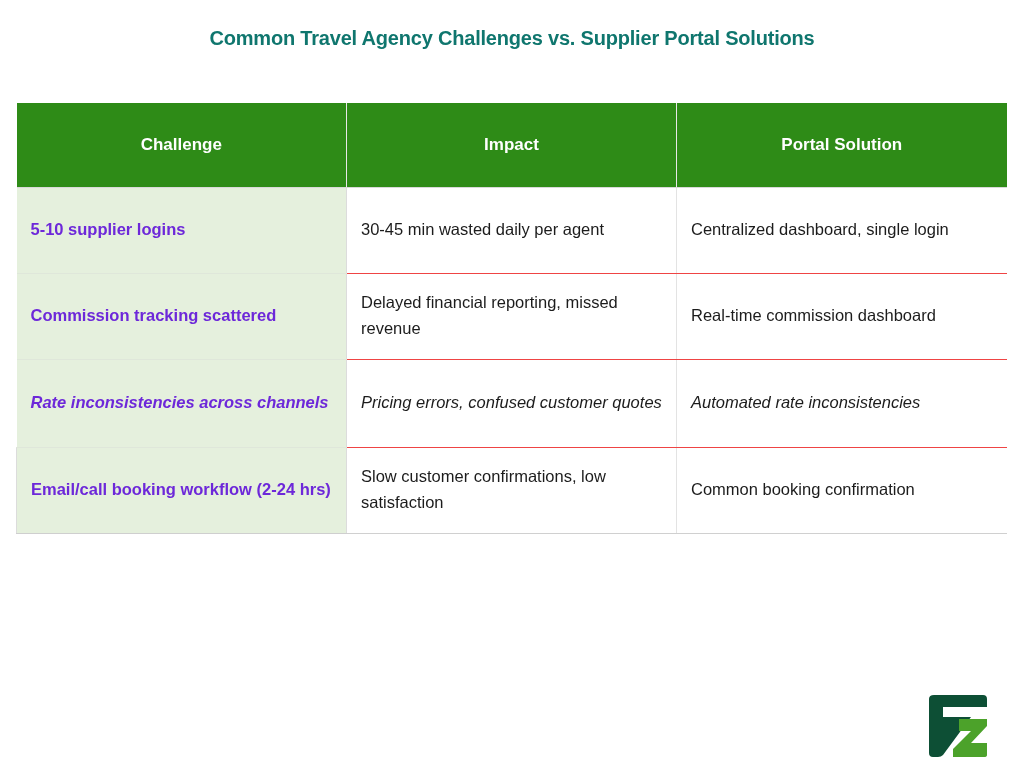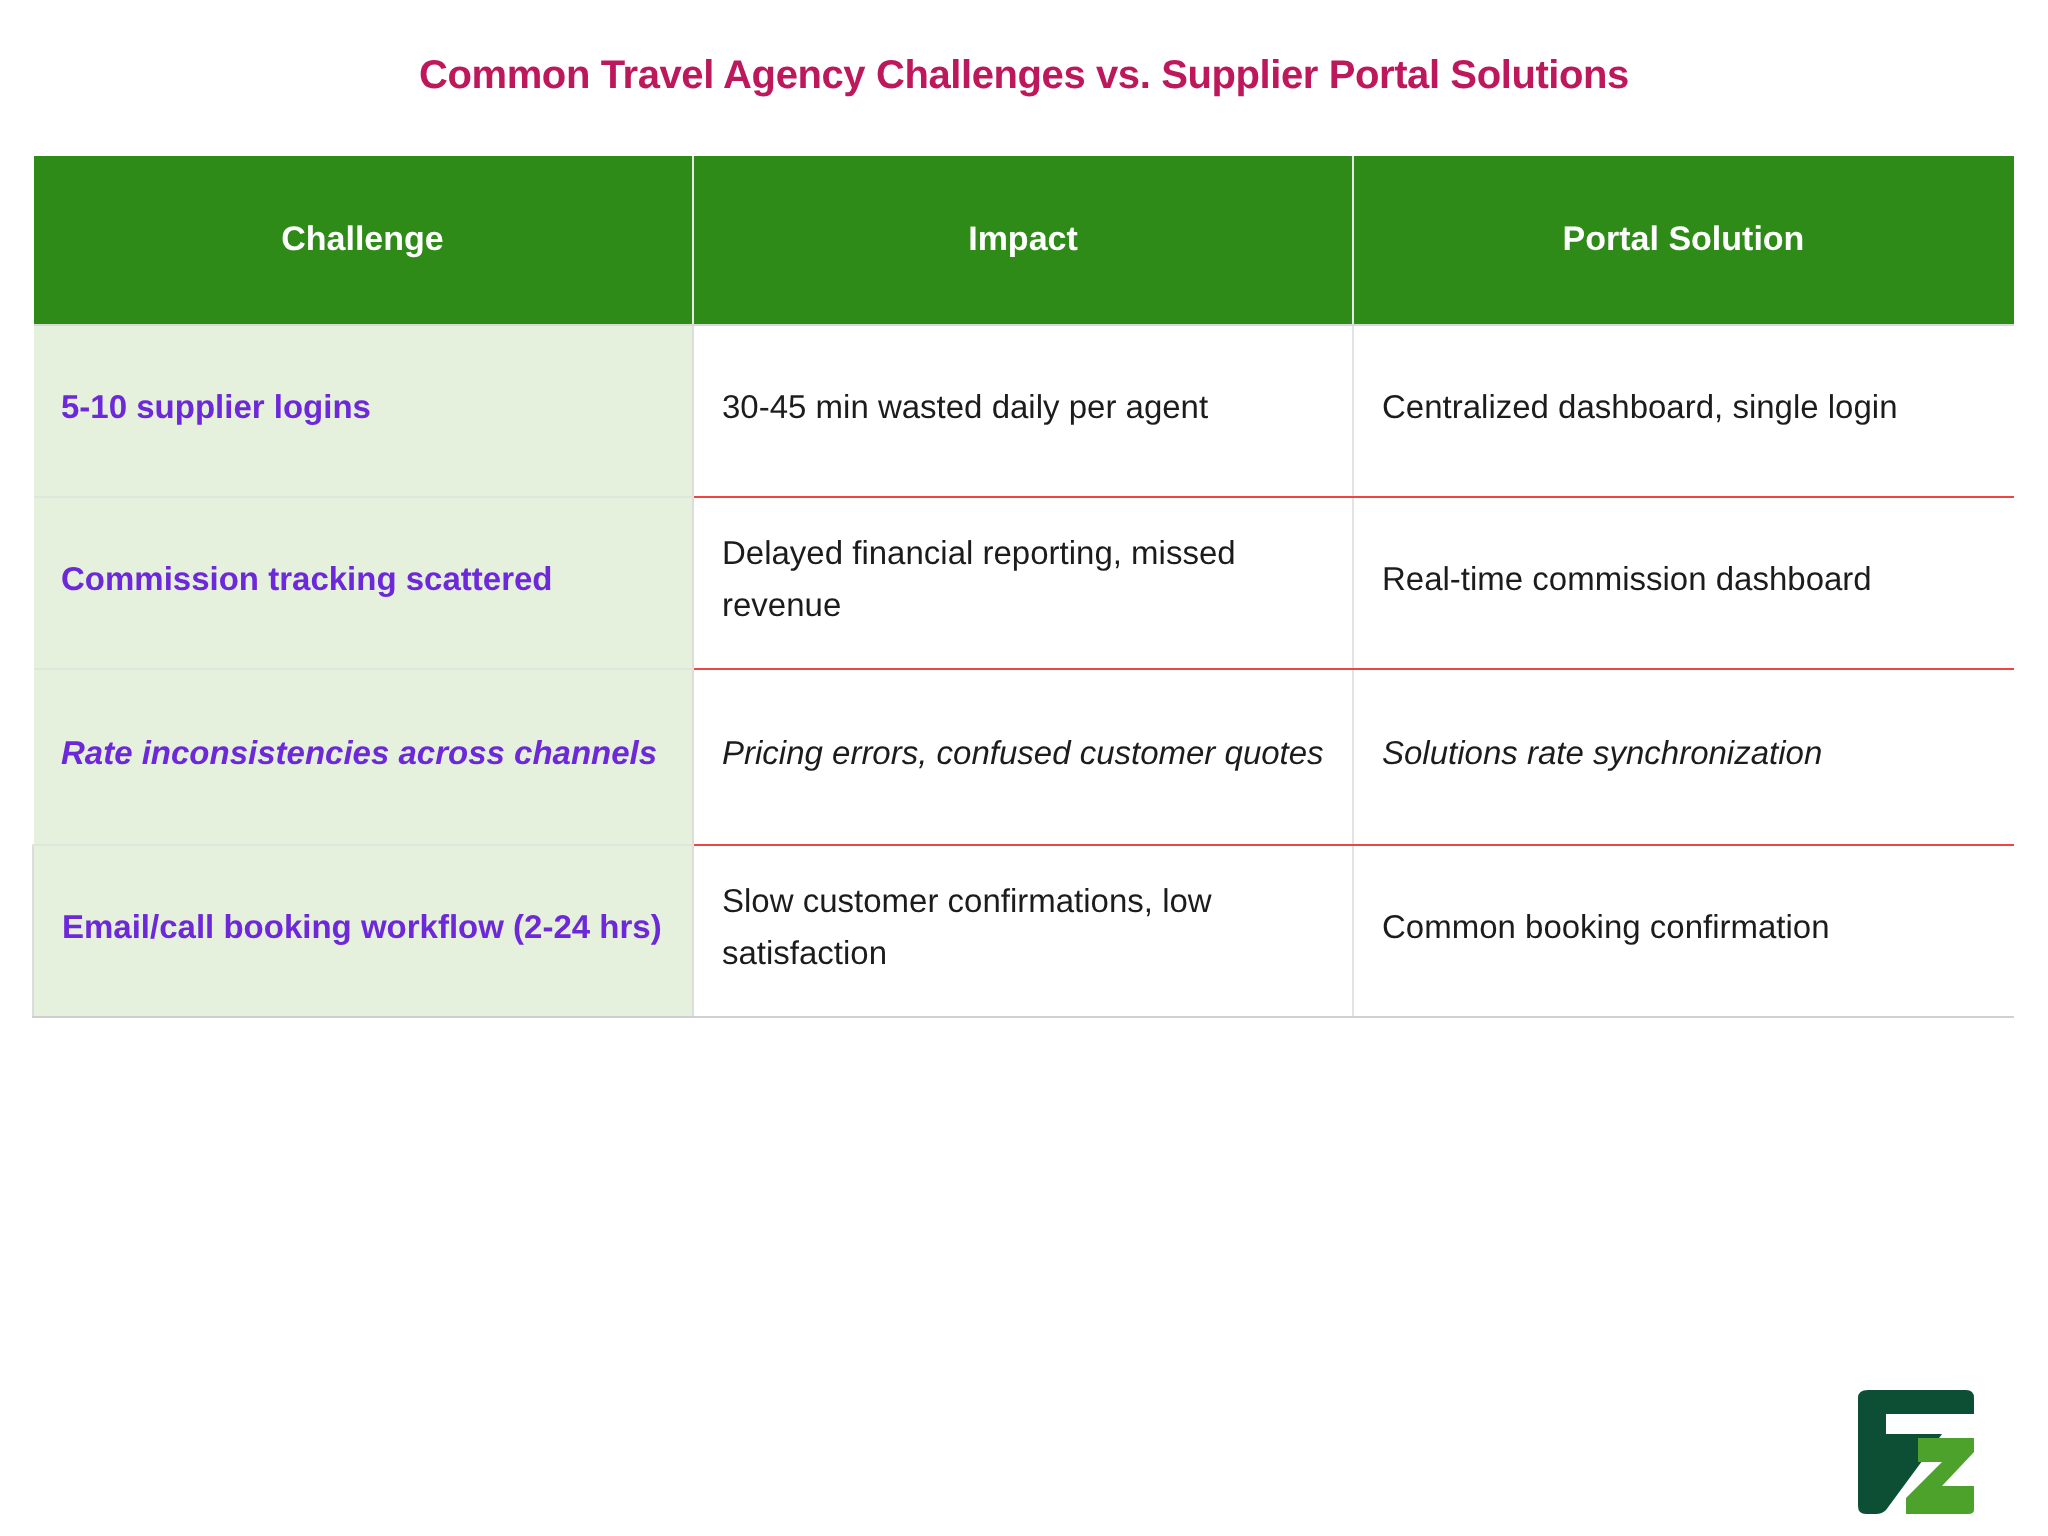--- a/index.html
+++ b/index.html
@@ -23,35 +23,36 @@
   }
 
   .chart-title {
     position: absolute;
     top: 27px;
     left: 0;
     width: 1024px;
     text-align: center;
     font-size: 20px;
     font-weight: bold;
-    color: #be185d;
+    color: #0f766e;
     letter-spacing: -0.2px;
   }
 
   .table-wrap {
     position: absolute;
     left: 16px;
     top: 78px;
     width: 990px;
   }
 
   table.cmp {
     border-collapse: collapse;
     width: 990px;
     table-layout: fixed;
+    margin-top: 25px;
   }
 
   table.cmp col.c1 { width: 330px; }
   table.cmp col.c2 { width: 330px; }
   table.cmp col.c3 { width: 330px; }
 
   table.cmp thead th {
     background: #2E8B17;
     color: #ffffff;
     font-size: 17px;
@@ -135,21 +136,21 @@
           <td>Centralized dashboard, single login</td>
         </tr>
         <tr class="r2">
           <td class="challenge-cell">Commission tracking scattered</td>
           <td>Delayed financial reporting, missed revenue</td>
           <td>Real-time commission dashboard</td>
         </tr>
         <tr class="r3">
           <td class="challenge-cell">Rate inconsistencies across channels</td>
           <td>Pricing errors, confused customer quotes</td>
-          <td>Solutions rate synchronization</td>
+          <td>Automated rate inconsistencies</td>
         </tr>
         <tr class="r6">
           <td class="challenge-cell">Email/call booking workflow (2-24 hrs)</td>
           <td>Slow customer confirmations, low satisfaction</td>
           <td>Common booking confirmation</td>
         </tr>
       </tbody>
     </table>
   </div>
 

